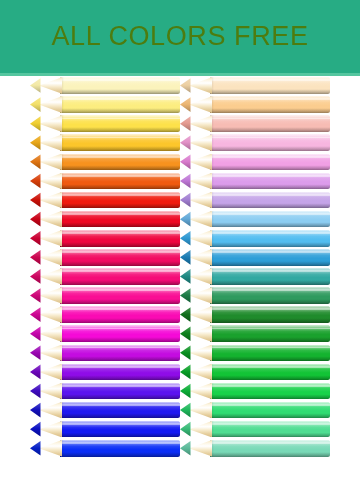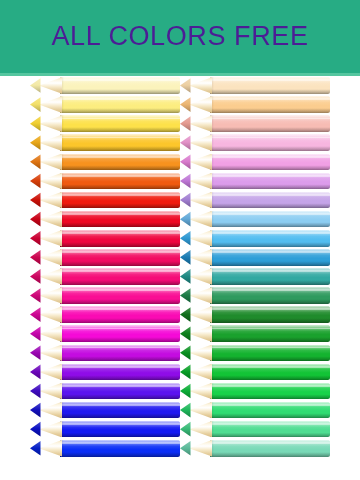--- a/index.html
+++ b/index.html
@@ -171,21 +171,21 @@
       rgba(0,0,0,0.14) 0%,
       rgba(0,0,0,0.0) 100%);
   }
 </style>
 </head>
 <body>
 
 <div id="header-banner">
   <div class="banner-fill" style="background: rgb(39, 172, 132);"></div>
   <div class="banner-edge" style="background: rgb(85, 198, 159);"></div>
-  <div id="header-title" style="color: #4c1d95;">ALL COLORS FREE</div>
+  <div id="header-title" style="color: #4d7c0f;">ALL COLORS FREE</div>
 </div>
 
 <div id="pencil-board">
   <div class="pencil-column" id="pencil-column-left">
       <div class="pencil-row">
         <div class="pencil">
           <div class="barrel">
             <div class="base" style="background: linear-gradient(rgb(253, 250, 225) 0%, rgb(252, 245, 200) 20%, rgb(251, 243, 188) 55%, rgb(251, 243, 188) 72%, rgb(201, 194, 150) 100%);"></div>
             <div class="gloss-top"></div>
             <div class="gloss-line"></div>

